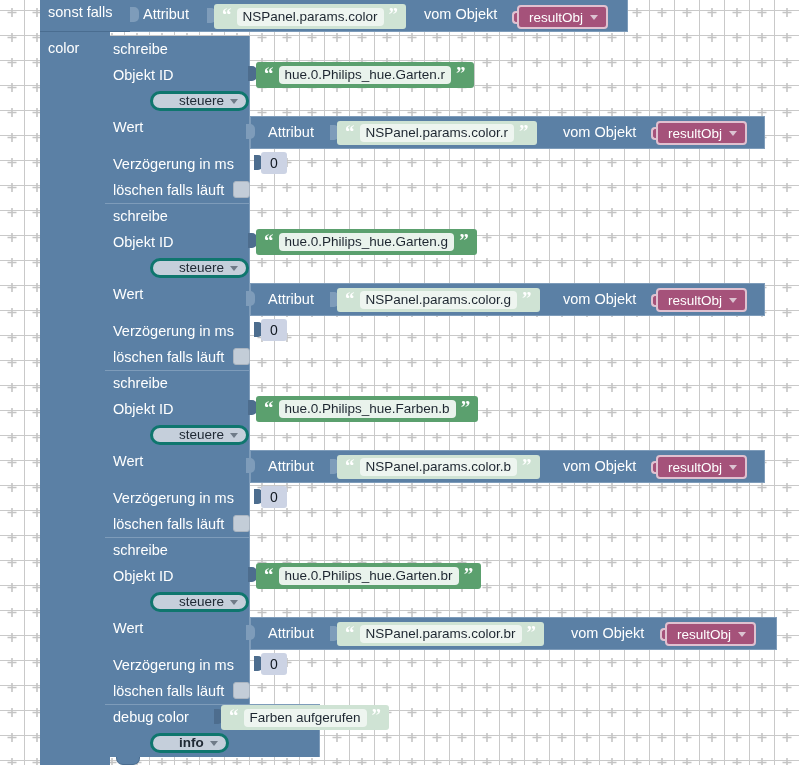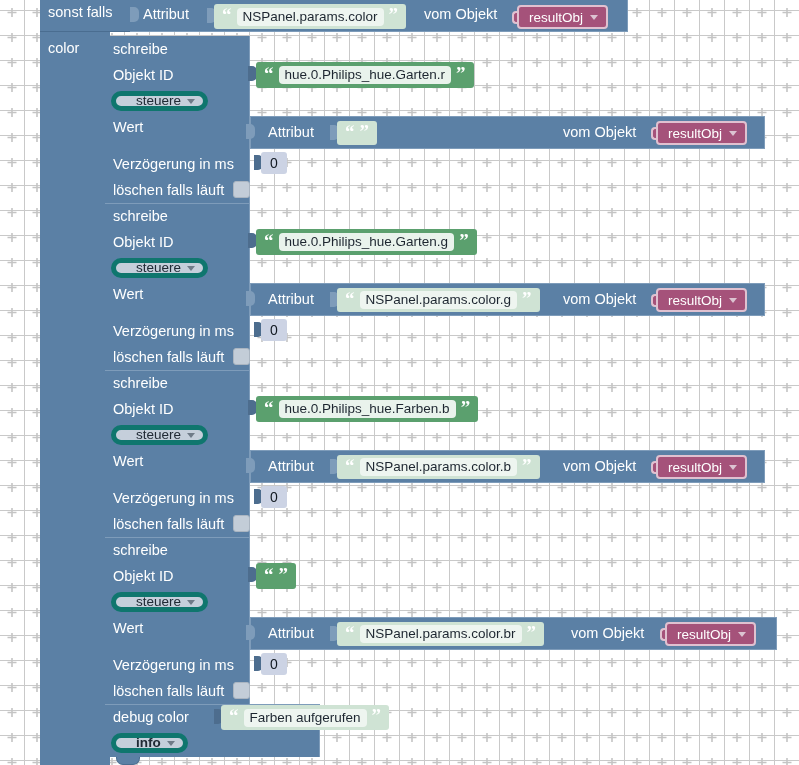--- a/index.html
+++ b/index.html
@@ -34,23 +34,23 @@
   .blk{position:absolute;box-sizing:border-box;}
   .b-blue{background:#5b80a5;}
   .lbl{
     color:#ffffff;font-size:14.5px;line-height:1;
     white-space:nowrap;position:absolute;
   }
 
   
   .dd{
     position:absolute;display:inline-flex;align-items:center;gap:6px;
-    background:#c5cfdb;border:5px solid #0f766e;border-radius:11px;
-    padding:2px 8px 3px 20px;font-size:13.5px;color:#202a35;
-    white-space:nowrap;height:20px;box-sizing:border-box;
+    background:#c5cfdb;border:3px solid #0f766e;border-radius:11px;
+    padding:2px 8px 3px 26px;font-size:13.5px;color:#202a35;
+    white-space:nowrap;height:20px;box-sizing:border-box;margin-left:39px;
   }
   .dd .tri{
     width:0;height:0;border-left:4px solid transparent;border-right:4px solid transparent;
     border-top:5px solid #6f7b88;display:inline-block;margin-top:1px;
   }
 
   
   .txtblk{
     position:absolute;display:flex;align-items:center;gap:5px;
     background:#cfe3d4;height:26px;border-radius:3px;
@@ -169,20 +169,21 @@
   <span class="field">hue.0.Philips_hue.Garten.r</span>
   <span class="q">”</span>
 </div>
 
 <div class="blk" style="left:250px;top:116px;width:515px;height:33px;background:#5b80a5;border:1px solid #7e9cba;"></div>
 <div class="socket lite" style="left:246px;top:124px;"></div>
 <span class="lbl" style="left:268px;top:125px;">Attribut</span>
 <div class="socket lite" style="left:330px;top:125px;"></div>
 <div class="txtblk" style="left:337px;top:121px;height:24px;">
   <span class="q">“</span>
+  <span class="field">NSPanel.params.color.r</span>
   <span class="q">”</span>
 </div>
 <span class="lbl" style="left:563px;top:125px;">vom Objekt</span>
 <div class="varwrap" style="position:absolute;left:651px;top:121px;">
   <span class="vplug"></span>
   <span class="varpill">
     <span>resultObj</span>
     <span class="tri"></span>
   </span>
 </div>
@@ -284,20 +285,21 @@
   <span class="tri"></span>
 </div>
 <span class="lbl" style="left:113px;top:621px;">Wert</span>
 <span class="lbl" style="left:113px;top:658px;">Verzögerung in ms</span>
 <span class="lbl" style="left:113px;top:684px;">löschen falls läuft</span>
 <div class="cbx" style="left:233px;top:682px;"></div>
 
 <div class="socket" style="left:248px;top:567px;"></div>
 <div class="txtblk dark" style="left:256px;top:563px;">
   <span class="q">“</span>
+  <span class="field">hue.0.Philips_hue.Garten.br</span>
   <span class="q">”</span>
 </div>
 
 <div class="blk" style="left:250px;top:617px;width:527px;height:33px;background:#5b80a5;border:1px solid #7e9cba;"></div>
 <div class="socket lite" style="left:246px;top:625px;"></div>
 <span class="lbl" style="left:268px;top:626px;">Attribut</span>
 <div class="socket lite" style="left:330px;top:626px;"></div>
 <div class="txtblk" style="left:337px;top:622px;height:24px;">
   <span class="q">“</span>
   <span class="field">NSPanel.params.color.br</span>

